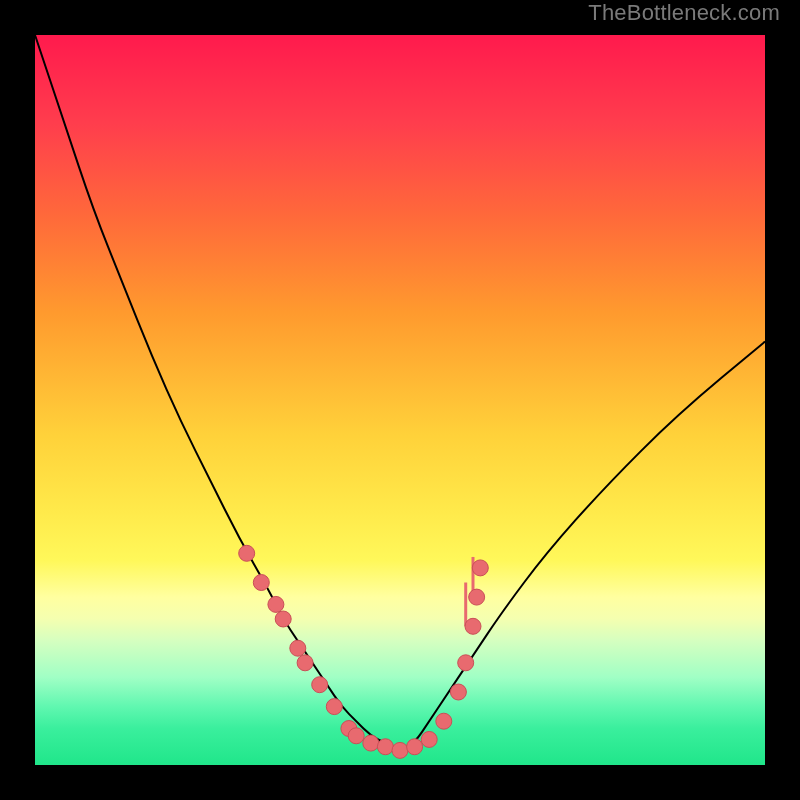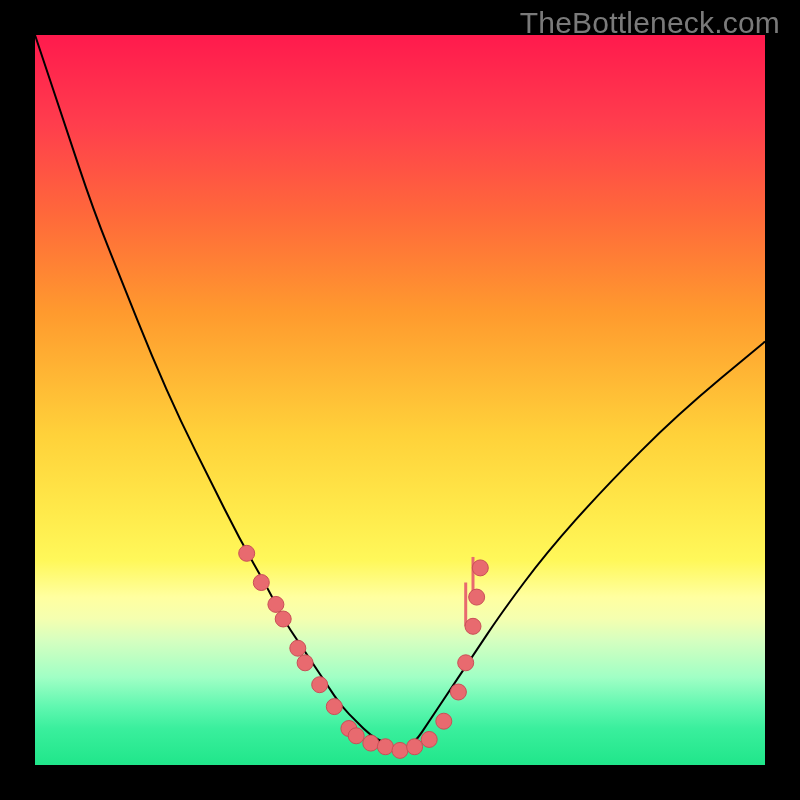--- a/index.html
+++ b/index.html
@@ -33,24 +33,24 @@
       #ffffa0 77%,
       #f4ffb0 80%,
       #d5ffc0 83%,
       #a0ffc5 88%,
       #60f7b0 92%,
       #3aef9d 95%,
       #20e68a 100%);
   }
   .watermark {
     position: absolute;
-    top: 6px;
+    top: 0;
     right: 20px;
     color: #7a7a7a;
-    font-size: 30px;
+    font-size: 22px;
     letter-spacing: 0.2px;
     font-weight: 500;
   }
   svg.overlay {
     position: absolute;
     left: 35px;
     top: 35px;
     width: 730px;
     height: 730px;
     overflow: visible;

